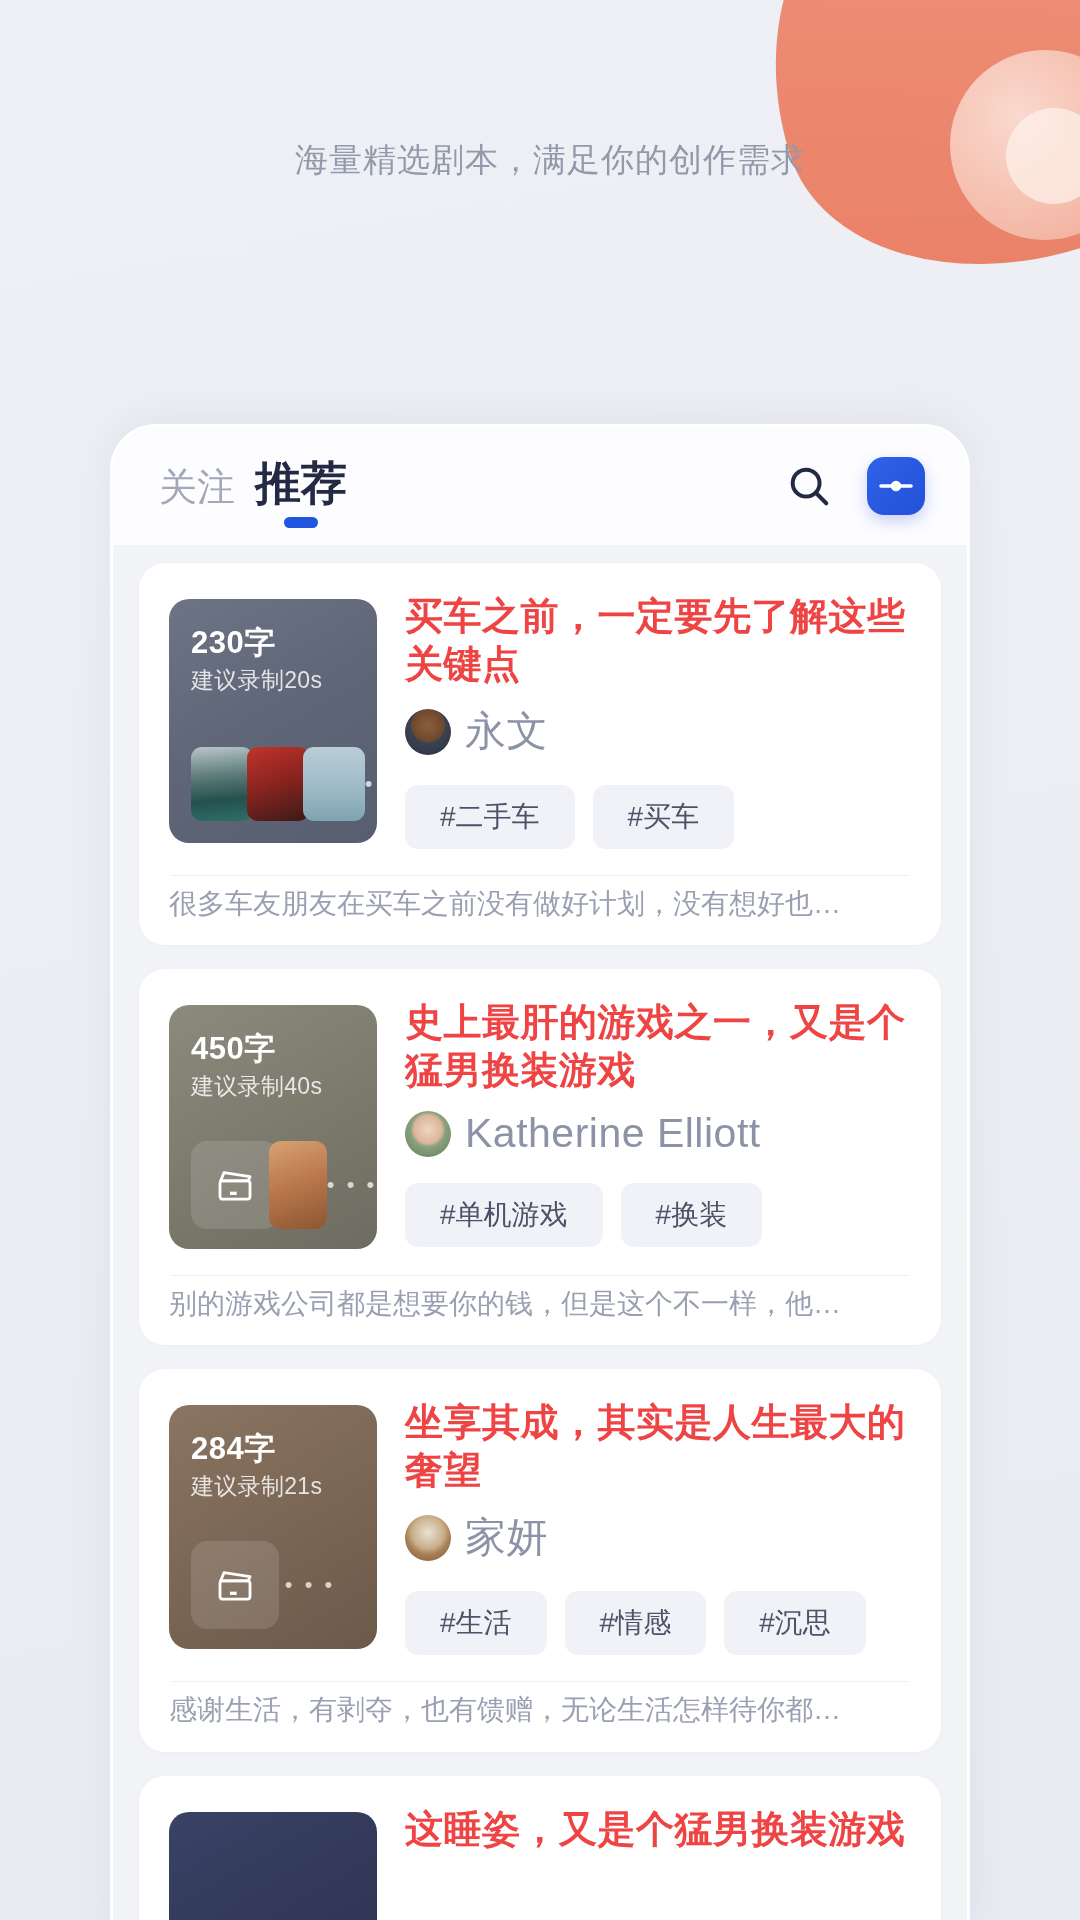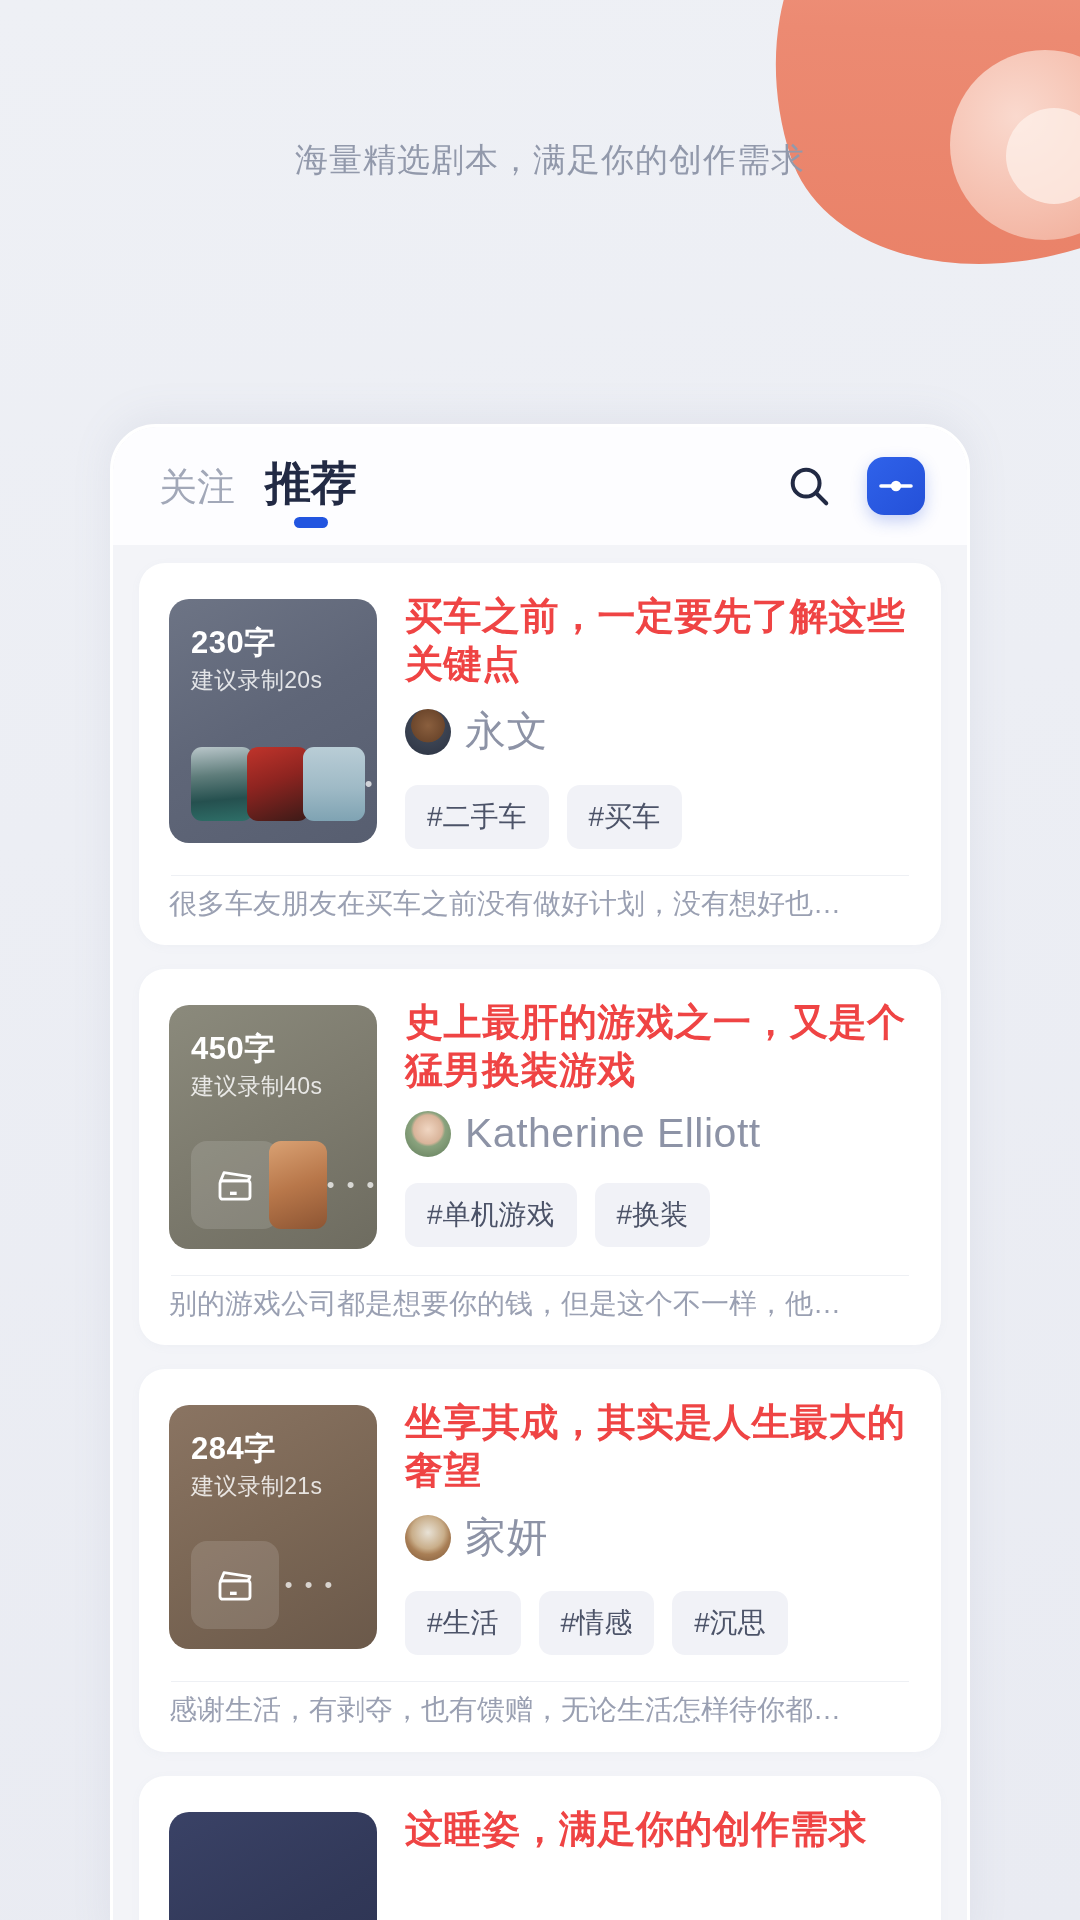--- a/index.html
+++ b/index.html
@@ -93,21 +93,21 @@
 
   
   .tabbar {
     height: 118px;
     background: #fdfdff;
     display: flex;
     align-items: center;
     padding: 0 42px 0 46px;
     border-radius: 43px 43px 0 0;
   }
-  .tabs { display: flex; align-items: flex-end; gap: 30px; flex: 1; }
+  .tabs { display: flex; align-items: flex-end; gap: 20px; flex: 1; }
   .tab {
     position: relative;
     padding-bottom: 6px;
     cursor: pointer;
   }
   .tab-label { font-size: 38px; color: #a2a8b8; font-weight: 500; line-height: 1; }
   .tab.active .tab-label { font-size: 46px; color: #222a44; font-weight: 700; }
   .tab-underline {
     position: absolute;
     left: 50%; transform: translateX(-50%);
@@ -198,21 +198,21 @@
     border-radius: 50%;
     overflow: hidden;
     flex: 0 0 46px;
   }
   .author-name { font-size: 41px; color: #8d93a6; letter-spacing: .5px; }
 
   .tags { display: flex; gap: 18px; margin-top: 26px; flex-wrap: wrap; }
   .tag {
     background: #f1f2f7;
     border-radius: 13px;
-    padding: 13px 22px;
+    padding: 13px 35px;
     font-size: 28px;
     color: #4c5368;
     white-space: nowrap;
     cursor: pointer;
   }
 
   .divider { height: 1px; background: #eef0f4; margin: 26px 2px 0 2px; }
   .excerpt {
     margin-top: 8px;
     font-size: 28px;
@@ -376,20 +376,20 @@
         <div class="excerpt">感谢生活，有剥夺，也有馈赠，无论生活怎样待你都…</div>
       </div>
 
       <div class="card">
         <div class="card-top">
           <div class="thumb t-navy">
             <div class="thumb-count"></div>
             <div class="thumb-dur"></div>
           </div>
           <div class="card-right">
-            <div class="card-title">这睡姿，满足你的创作需求</div>
+            <div class="card-title">这睡姿，又是个猛男换装游戏</div>
           </div>
         </div>
       </div>
 
     </div>
   </div>
 </div>
 
 </body></html>

